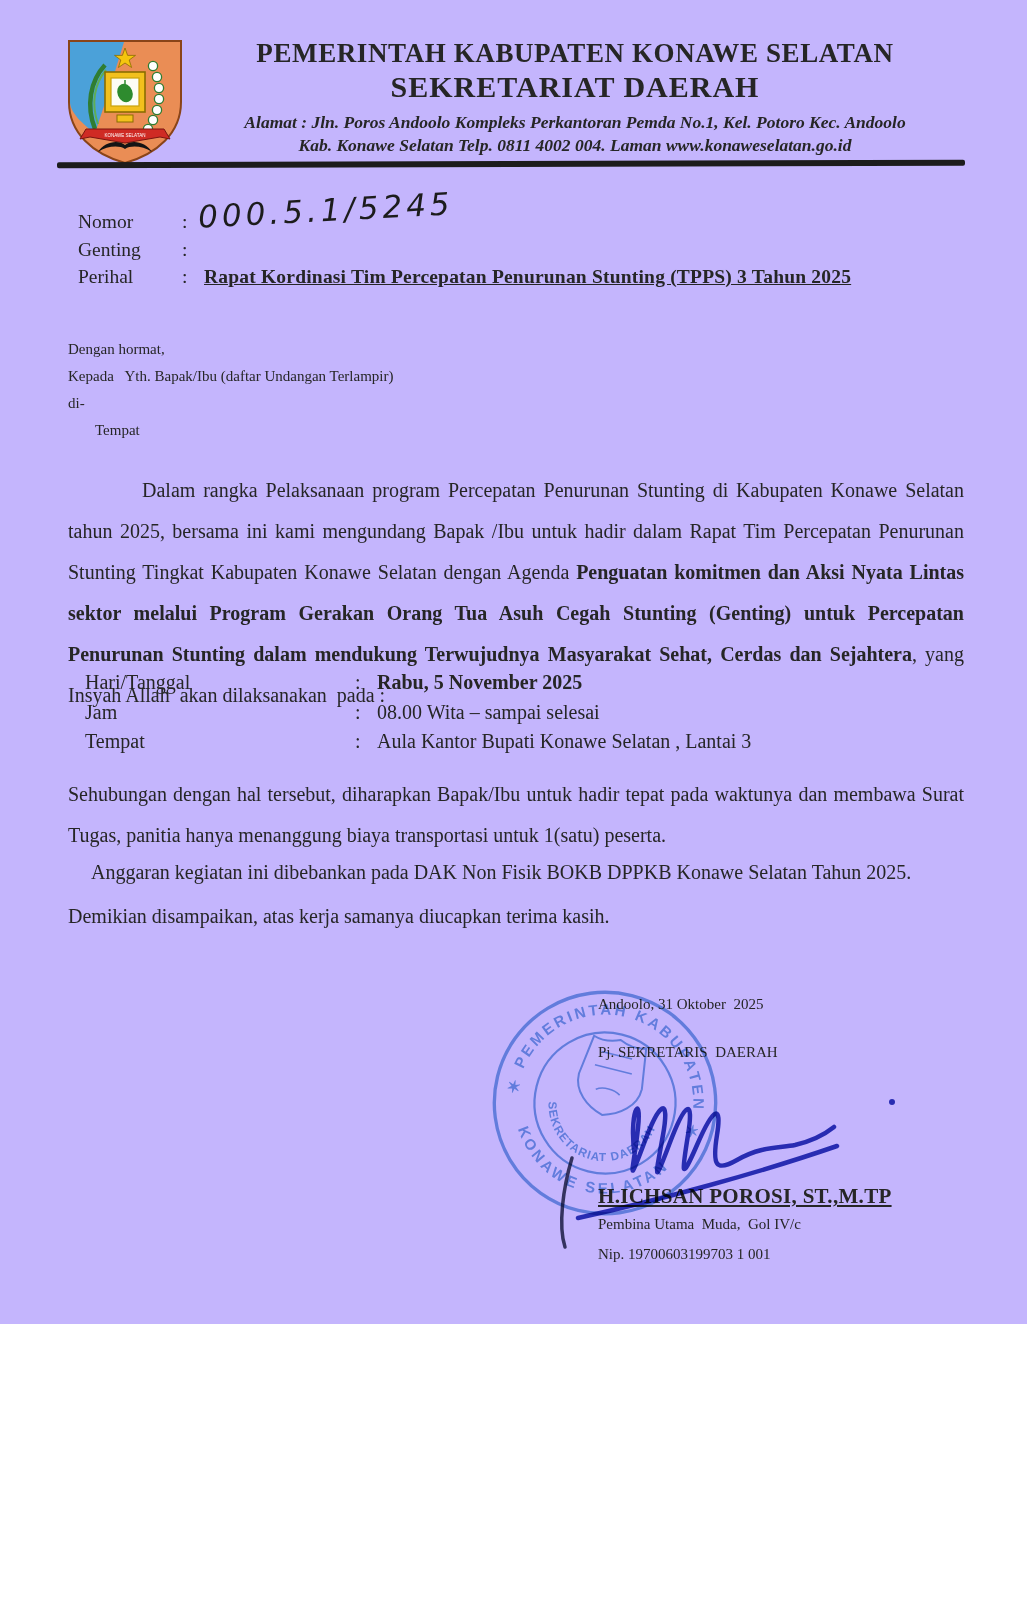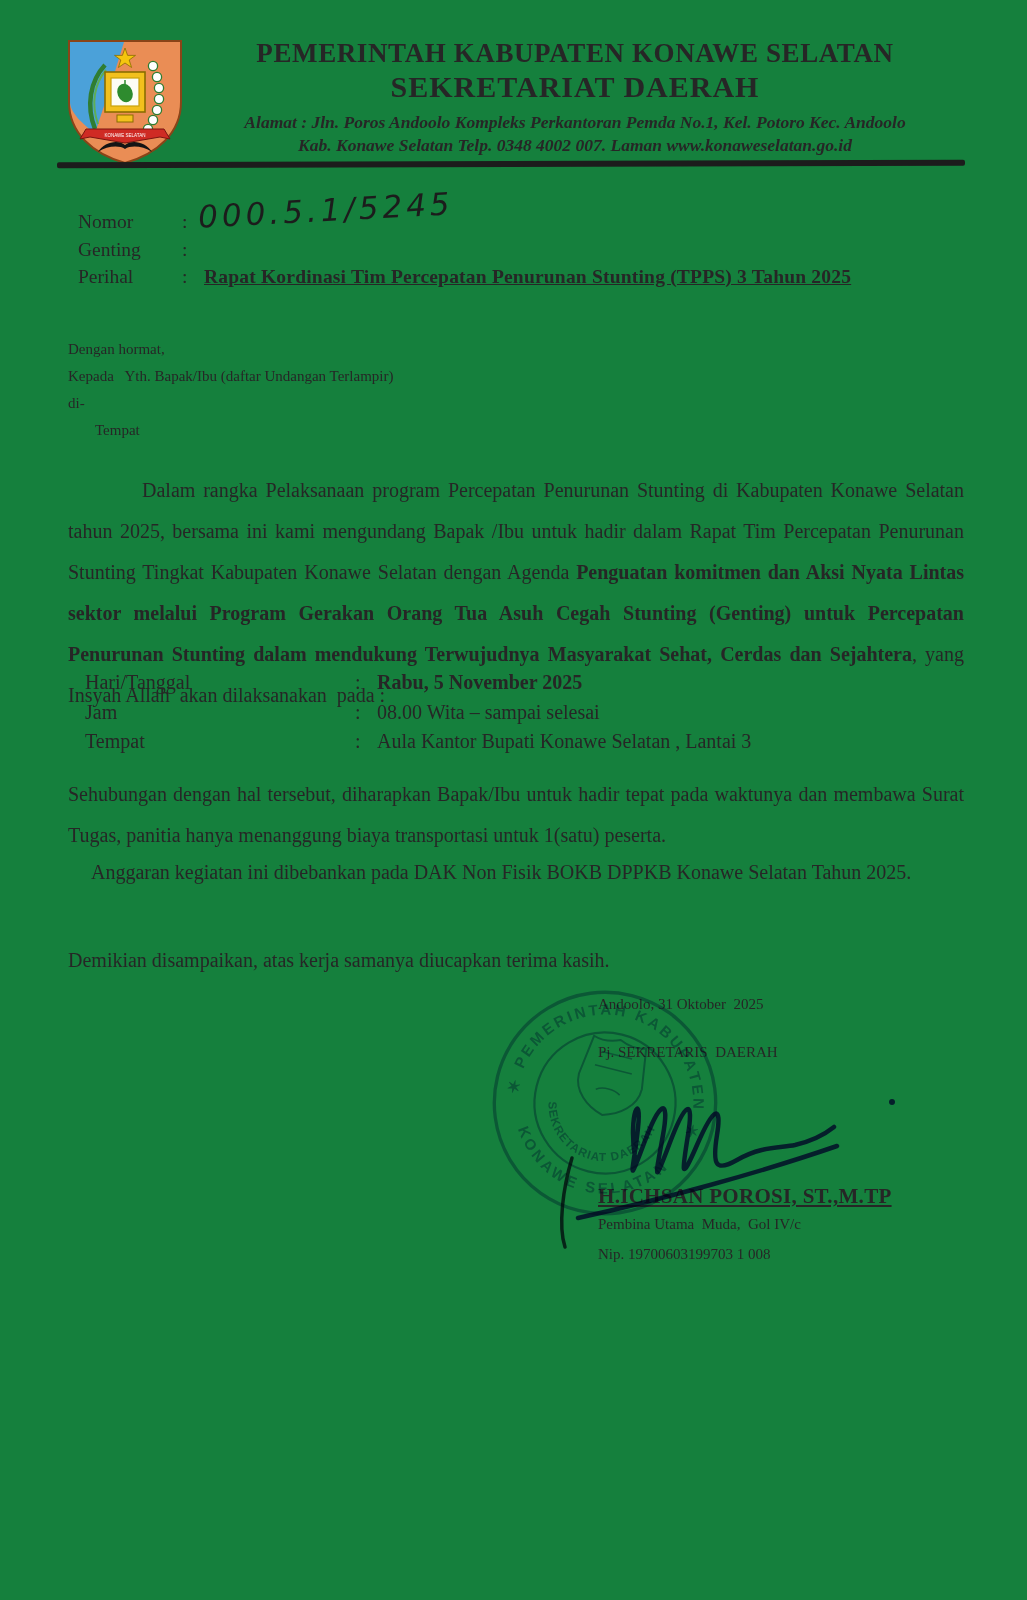--- a/index.html
+++ b/index.html
@@ -1,20 +1,20 @@
 <!DOCTYPE html>
 <html><head>
 <meta charset="utf-8">
 <style>
   * { margin:0; padding:0; box-sizing:border-box; }
   html,body { background:#ffffff; }
   .page {
     position:relative;
-    width:1027px; height:1600px;
-    background:#15803d;
+    width:1027px; height:1324px;
+    background:#c4b5fd;
     font-family:"Liberation Serif", serif;
     color:#262626;
     overflow:hidden;
   }
   .pre { white-space:pre-wrap; }
 
   
   .logo { position:absolute; left:63px; top:36px; width:124px; height:132px; }
   .lh-text { position:absolute; left:180px; top:38px; width:790px; text-align:center; }
   .lh-line1 { font-size:27px; font-weight:bold; letter-spacing:0.6px; }
@@ -39,21 +39,21 @@
   
   .recipient { position:absolute; left:68px; top:336px; font-size:15px; line-height:27px; }
   .recipient .indent { padding-left:27px; }
 
   
   .para { position:absolute; left:68px; width:896px; font-size:20px;
           line-height:41px; text-align:justify; }
   .p1 { top:470px; text-indent:74px; }
   .p2 { top:774px; }
   .p3 { top:852px;margin-left:23px; }
-  .p4 { top:940px; }
+  .p4 { top:896px; }
   .bold { font-weight:bold; }
 
   
   .details { position:absolute; left:85px; top:668px; font-size:20px; }
   .detail-row { display:flex; line-height:29.6px;gap:8px; }
   .detail-label { width:262px; }
   .detail-colon { width:14px; }
   .detail-value.bold { font-weight:bold; }
 
   
@@ -98,21 +98,21 @@
     <path d="M22,93 L100,93 L106,103 L96,101 L61,107 L26,101 L16,103 Z" fill="#cf2b24" stroke="#7a1510" stroke-width="1"></path>
     <text x="61" y="101" font-family="Liberation Sans, sans-serif" font-size="4.5" fill="#ffffff" text-anchor="middle">KONAWE SELATAN</text>
     <path d="M34,116 C40,106 54,103 61,109 C68,103 82,106 88,116 C79,110 67,109 61,113 C55,109 43,110 34,116 Z" fill="#141414"></path>
   </svg>
 
   <div class="lh-text">
     <div class="lh-line1">PEMERINTAH KABUPATEN KONAWE SELATAN</div>
     <div class="lh-line2">SEKRETARIAT DAERAH</div>
     <div class="lh-addr">
       <div>Alamat : Jln. Poros Andoolo Kompleks Perkantoran Pemda No.1, Kel. Potoro Kec. Andoolo</div>
-      <div>Kab. Konawe Selatan Telp. 0348 4002 007. Laman www.konaweselatan.go.id</div>
+      <div>Kab. Konawe Selatan Telp. 0811 4002 004. Laman www.konaweselatan.go.id</div>
     </div>
   </div>
   <div class="divider"></div>
 
   <div class="meta">
     <div class="meta-row">
       <span class="meta-label">Nomor</span>
       <span class="meta-colon">:</span>
     </div>
     <div class="meta-row">
@@ -156,21 +156,21 @@
   </div>
 
   <div class="para p2">Sehubungan dengan hal tersebut, diharapkan Bapak/Ibu untuk hadir tepat pada waktunya dan membawa Surat Tugas, panitia hanya menanggung biaya transportasi untuk 1(satu) peserta.</div>
   <div class="para p3">Anggaran kegiatan ini dibebankan pada DAK Non Fisik BOKB DPPKB Konawe Selatan Tahun 2025.</div>
   <div class="para p4">Demikian disampaikan, atas kerja samanya diucapkan terima kasih.</div>
 
   <div class="sig-line sig-date pre">Andoolo, 31 Oktober  2025</div>
   <div class="sig-line sig-title pre">Pj. SEKRETARIS  DAERAH</div>
   <div class="sig-line sig-name">H.ICHSAN POROSI, ST.,M.TP</div>
   <div class="sig-line sig-rank pre">Pembina Utama  Muda,  Gol IV/c</div>
-  <div class="sig-line sig-nip pre">Nip. 19700603199703 1 008</div>
+  <div class="sig-line sig-nip pre">Nip. 19700603199703 1 001</div>
 
   <svg class="stamp" viewBox="0 0 220 220" aria-hidden="true">
     <defs>
       <path id="tp-top" d="M31,110 A79,79 0 1 1 189,110"></path>
       <path id="tp-bottom" d="M29,110 A81,81 0 0 0 191,110"></path>
       <path id="tp-inner" d="M60,112 A50,50 0 0 0 160,112"></path>
     </defs>
     <g transform="rotate(14 110 110)" stroke="#6da4da" fill="none">
       <circle cx="110" cy="110" r="99" stroke-width="3"></circle>
       <circle cx="110" cy="110" r="63" stroke-width="2"></circle>

